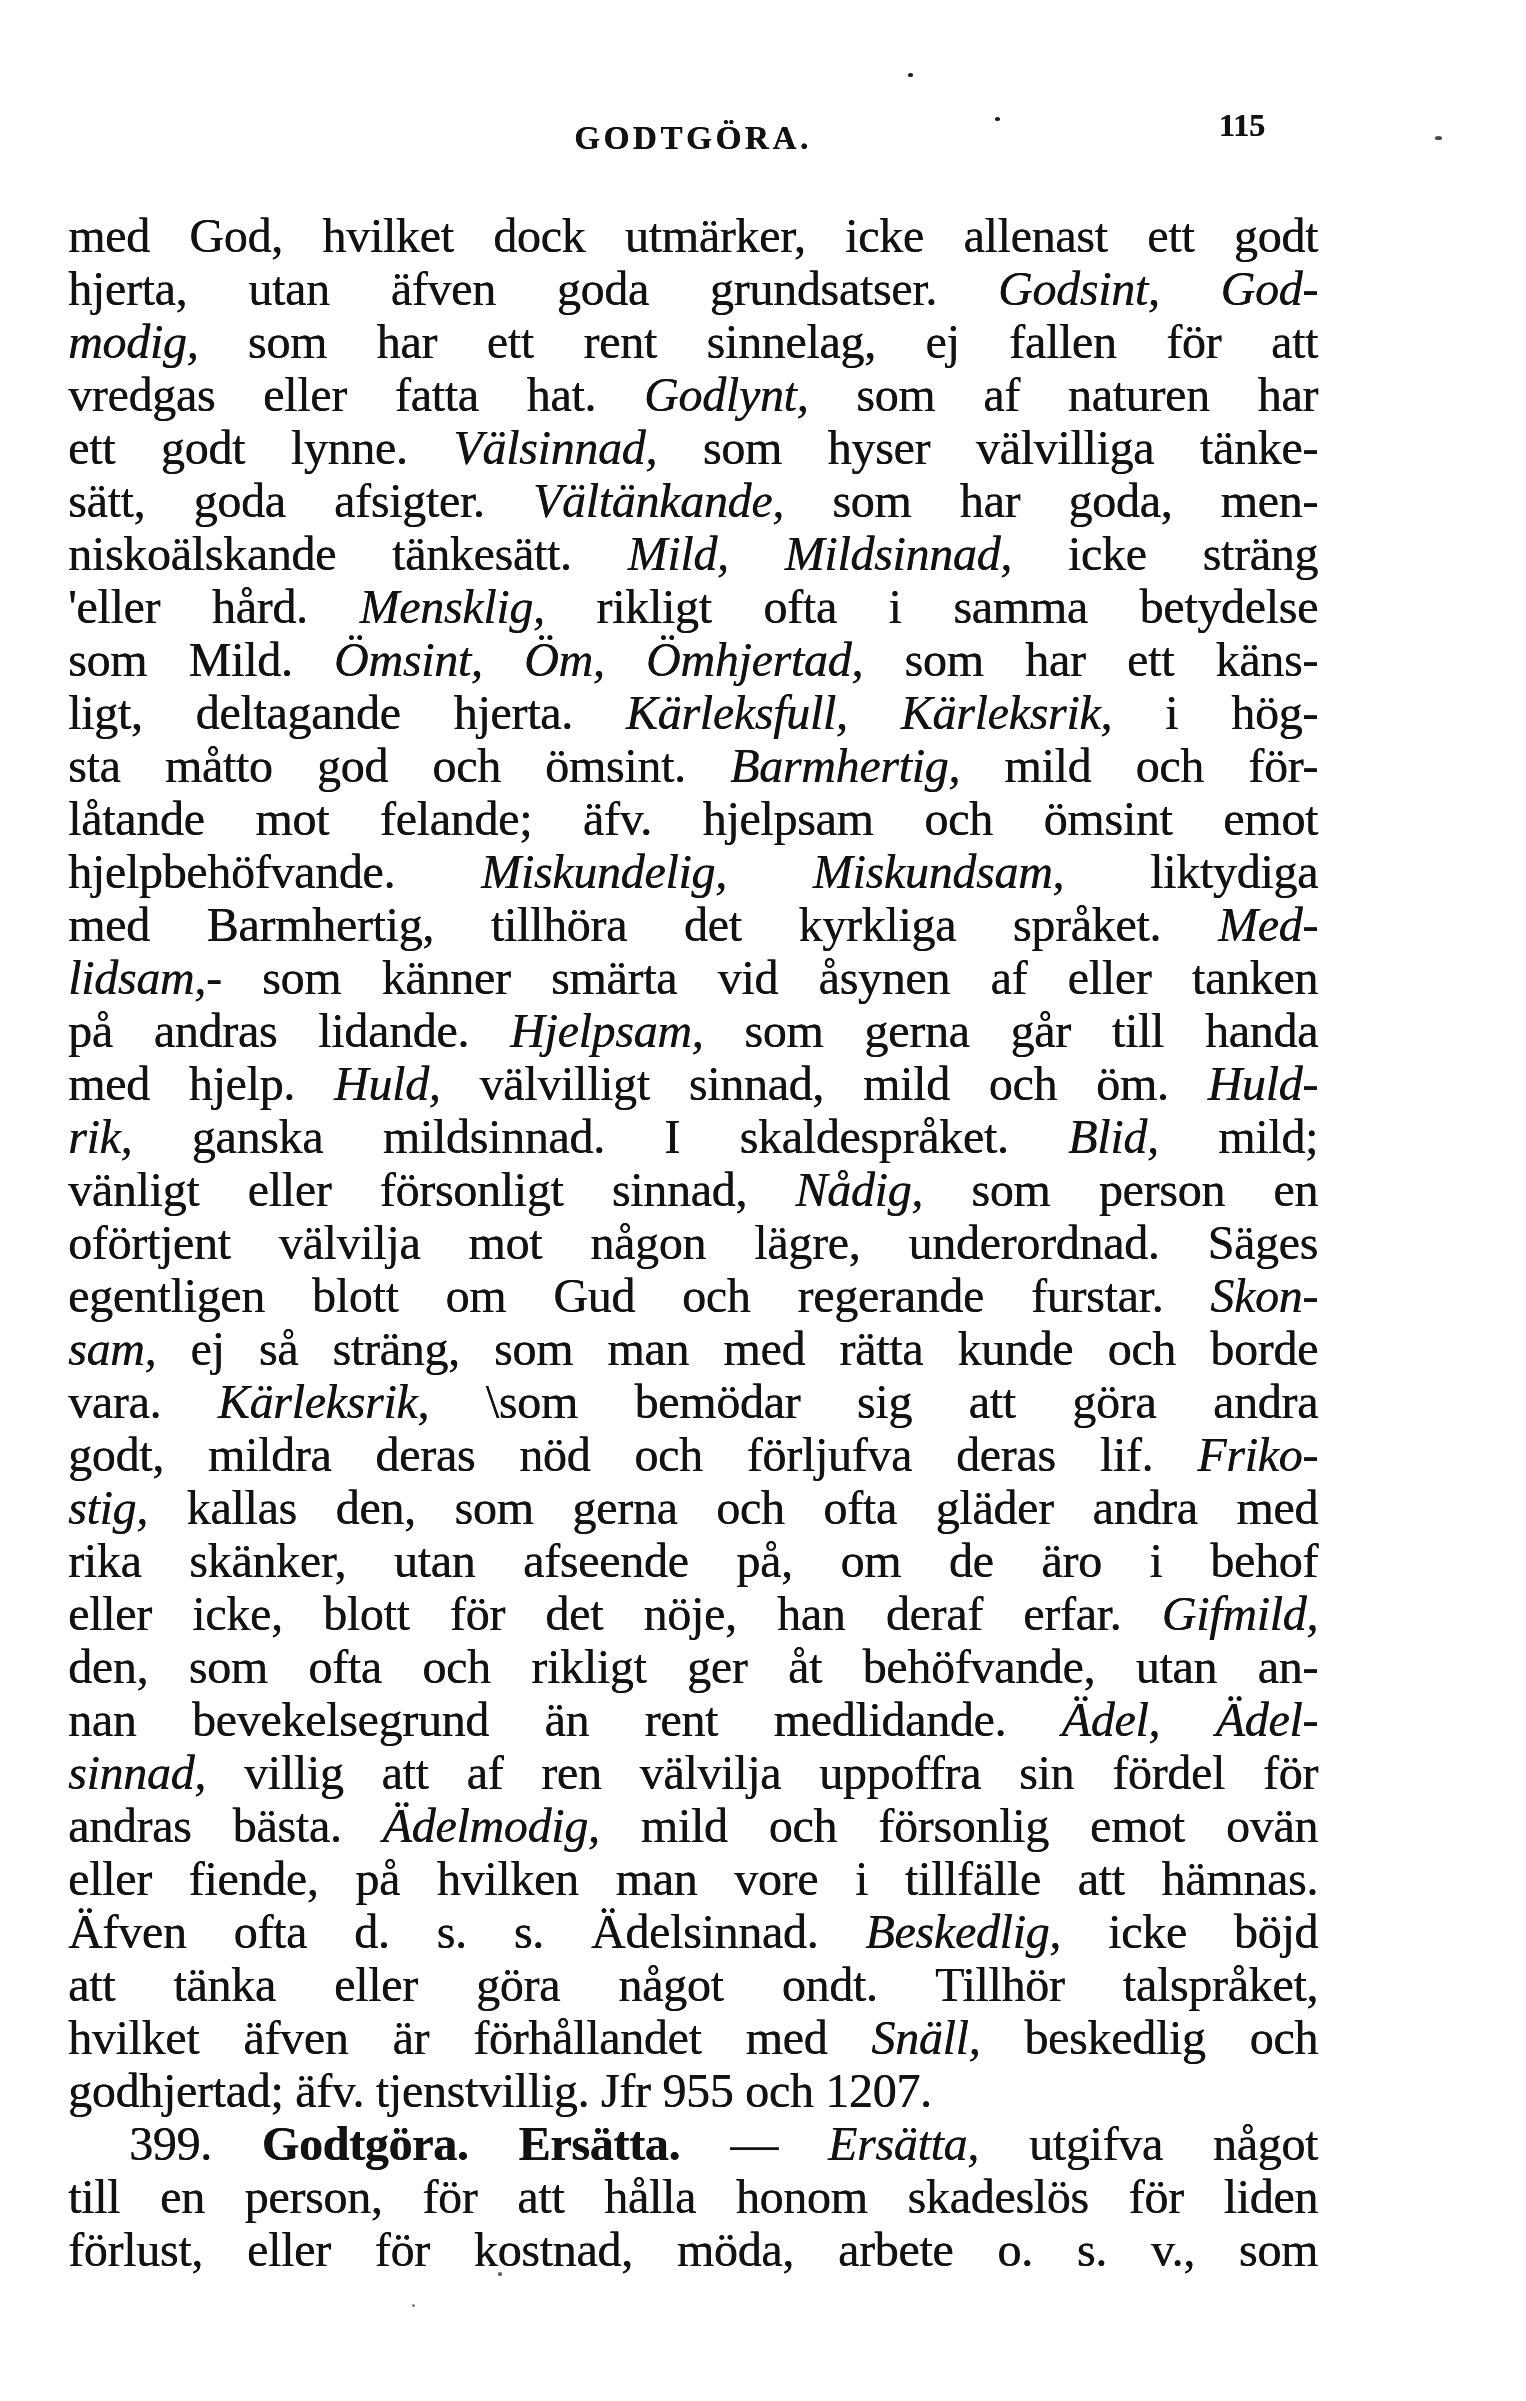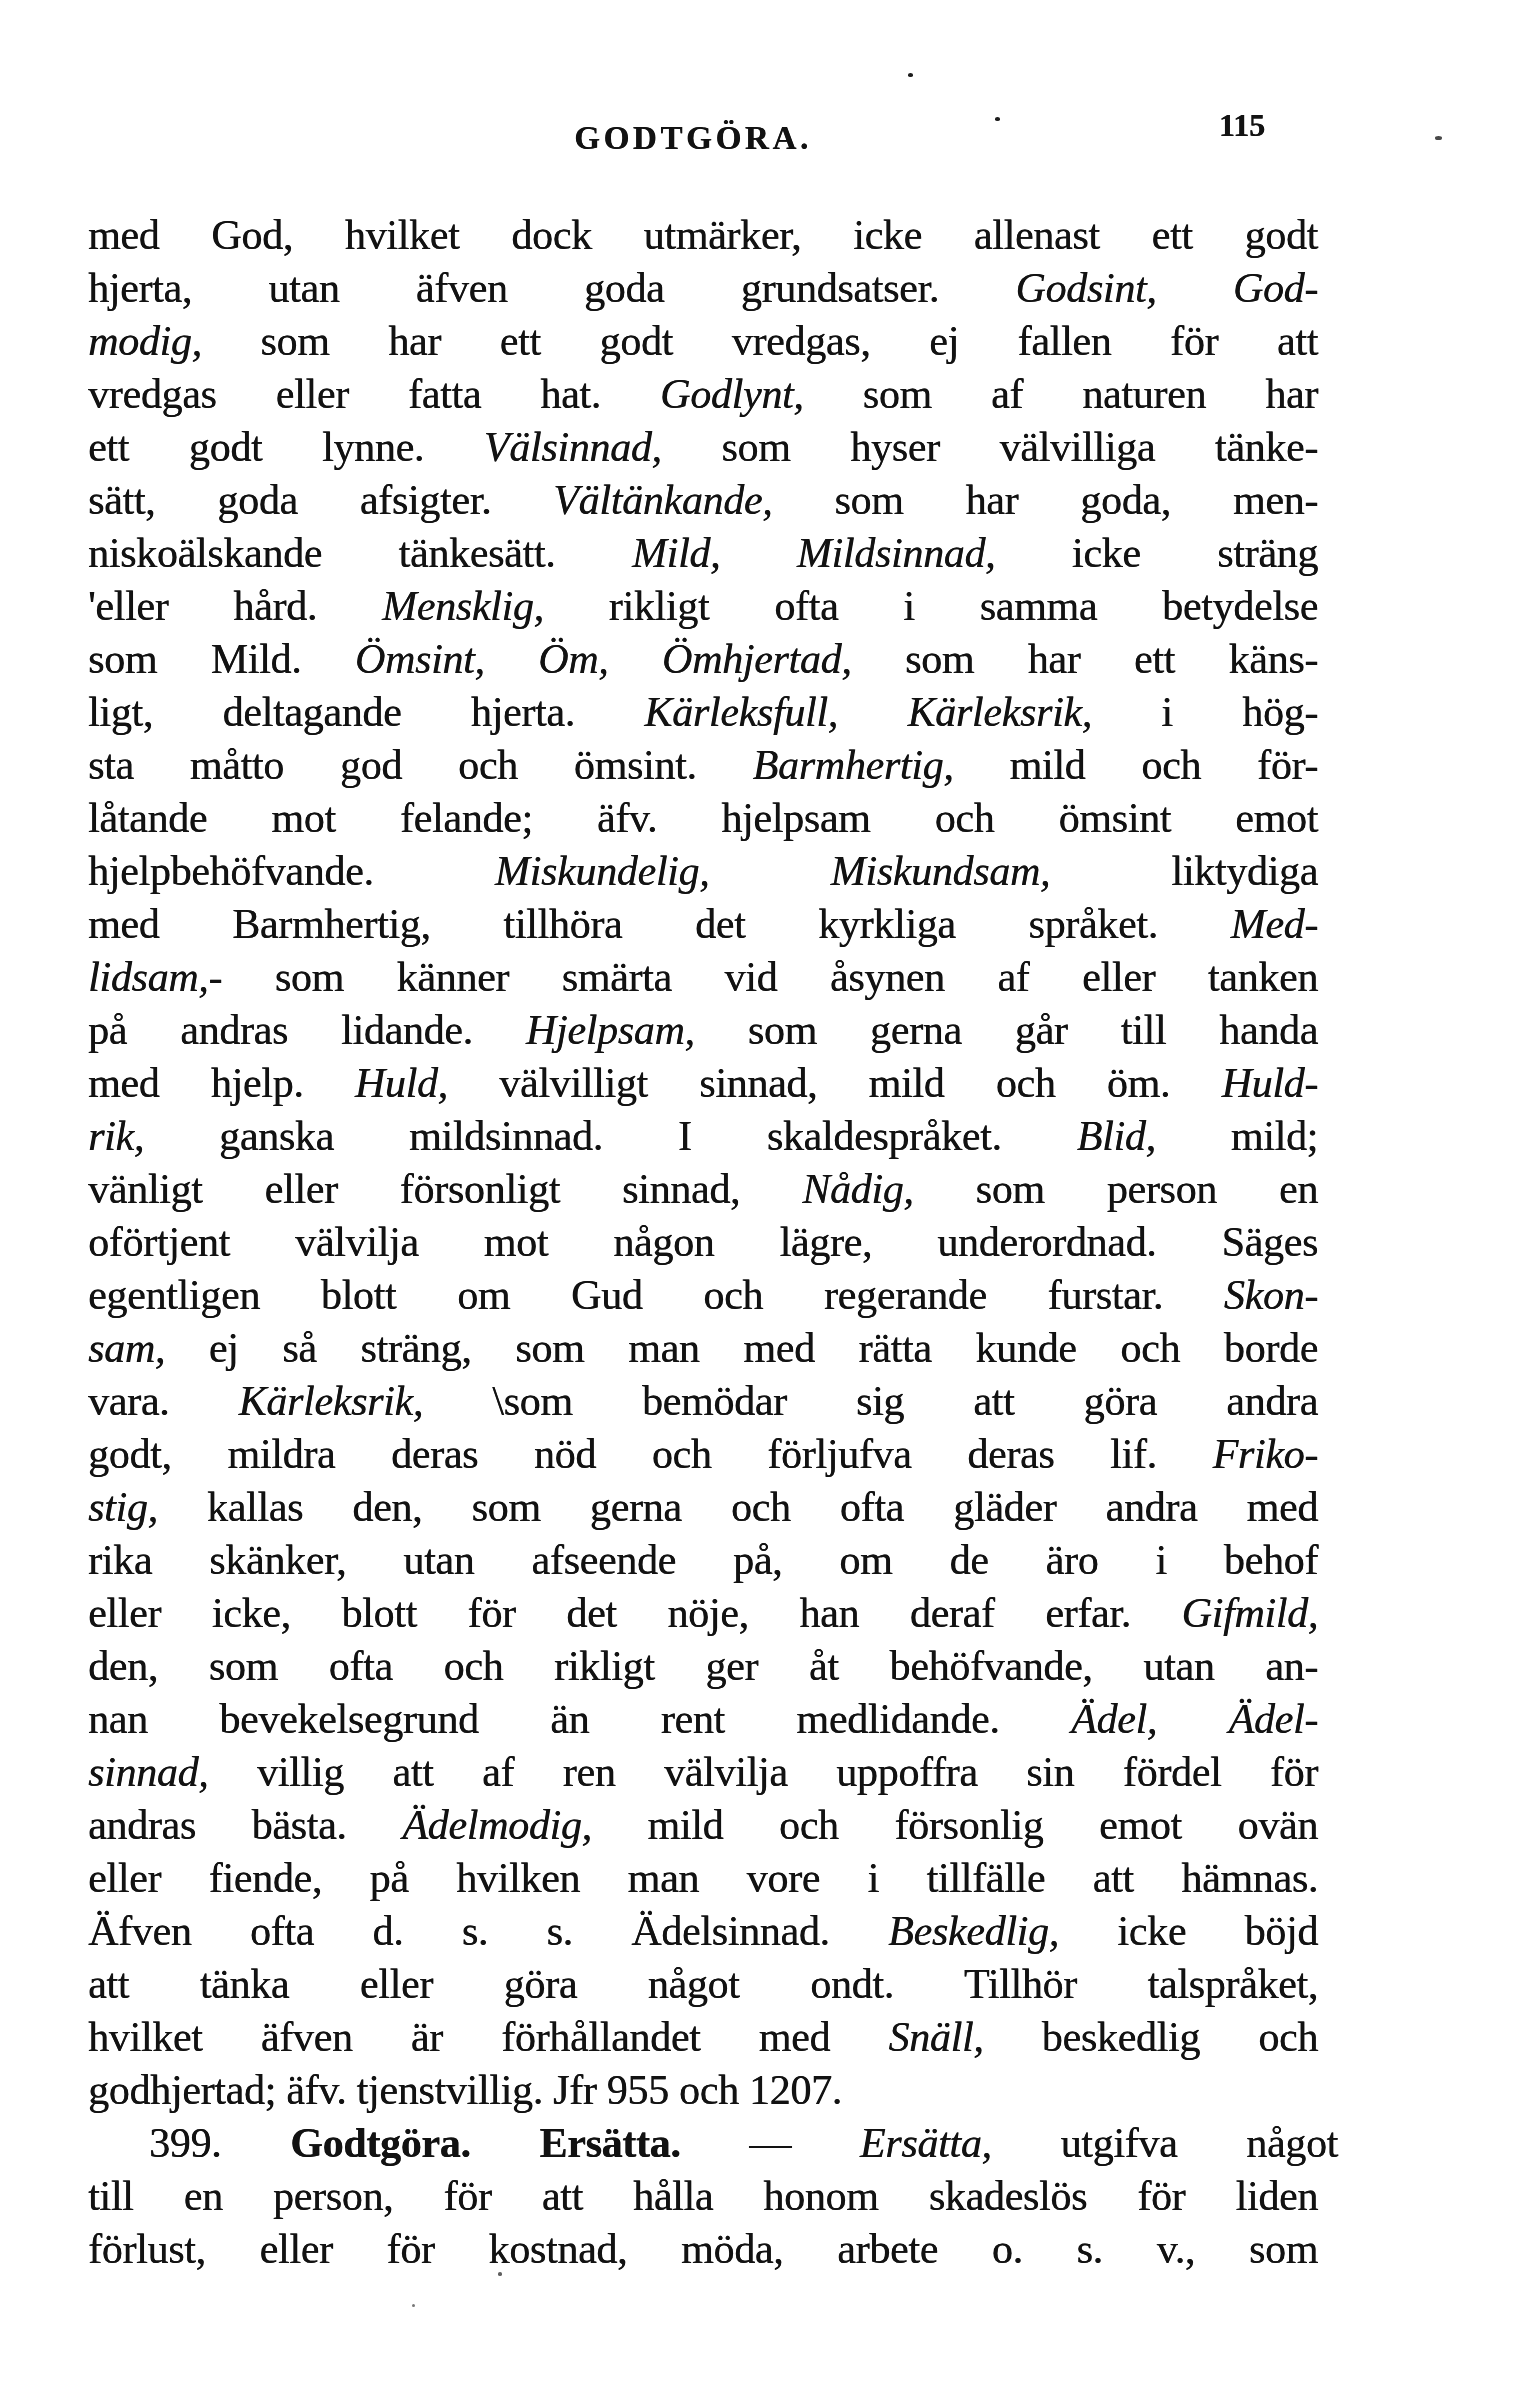--- a/index.html
+++ b/index.html
@@ -44,29 +44,28 @@
     line-height: 1;
     text-shadow: 0.4px 0 0 currentColor;
   }
   .body-text {
     position: absolute;
     left: 68px;
     top: 209px;
     width: 1250px;
   }
   .line {
-    font-size: 42px;
+    font-size: 48px;
     line-height: 53px;
     height: 53px;
     text-align: justify;
     text-align-last: justify;
     white-space: normal;
     text-shadow: 0.4px 0 0 currentColor;
     letter-spacing: -0.3px;
-    margin-left: 20px;
   }
   .line.ragged {
     text-align: right;
     text-align-last: left;
   }
   .line.indent {
     padding-left: 61px;
     width: 1189px;
   }
   .seg-n { font-style: normal; font-weight: normal; }
@@ -84,21 +83,21 @@
 <div class="page">
 
   <div class="page-header">
     <span class="running-header">GODTGÖRA.</span>
     <span class="page-number">115</span>
   </div>
 
   <div class="body-text">
       <div class="line"><span class="seg-n">med God, hvilket dock utmärker, icke allenast ett godt</span></div>
       <div class="line"><span class="seg-n">hjerta, utan äfven goda grundsatser. </span><span class="seg-i">Godsint, God-</span></div>
-      <div class="line"><span class="seg-i">modig,</span><span class="seg-n"> som har ett godt vredgas, ej fallen för att</span></div>
+      <div class="line"><span class="seg-i">modig,</span><span class="seg-n"> som har ett rent sinnelag, ej fallen för att</span></div>
       <div class="line"><span class="seg-n">vredgas eller fatta hat. </span><span class="seg-i">Godlynt,</span><span class="seg-n"> som af naturen har</span></div>
       <div class="line"><span class="seg-n">ett godt lynne. </span><span class="seg-i">Välsinnad,</span><span class="seg-n"> som hyser välvilliga tänke-</span></div>
       <div class="line"><span class="seg-n">sätt, goda afsigter. </span><span class="seg-i">Vältänkande,</span><span class="seg-n"> som har goda, men-</span></div>
       <div class="line"><span class="seg-n">niskoälskande tänkesätt. </span><span class="seg-i">Mild, Mildsinnad,</span><span class="seg-n"> icke sträng</span></div>
       <div class="line"><span class="seg-n">'eller hård. </span><span class="seg-i">Mensklig,</span><span class="seg-n"> rikligt ofta i samma betydelse</span></div>
       <div class="line"><span class="seg-n">som Mild. </span><span class="seg-i">Ömsint, Öm, Ömhjertad,</span><span class="seg-n"> som har ett käns-</span></div>
       <div class="line"><span class="seg-n">ligt, deltagande hjerta. </span><span class="seg-i">Kärleksfull, Kärleksrik,</span><span class="seg-n"> i hög-</span></div>
       <div class="line"><span class="seg-n">sta måtto god och ömsint. </span><span class="seg-i">Barmhertig,</span><span class="seg-n"> mild och för-</span></div>
       <div class="line"><span class="seg-n">låtande mot felande; äfv. hjelpsam och ömsint emot</span></div>
       <div class="line"><span class="seg-n">hjelpbehöfvande. </span><span class="seg-i">Miskundelig, Miskundsam,</span><span class="seg-n"> liktydiga</span></div>

